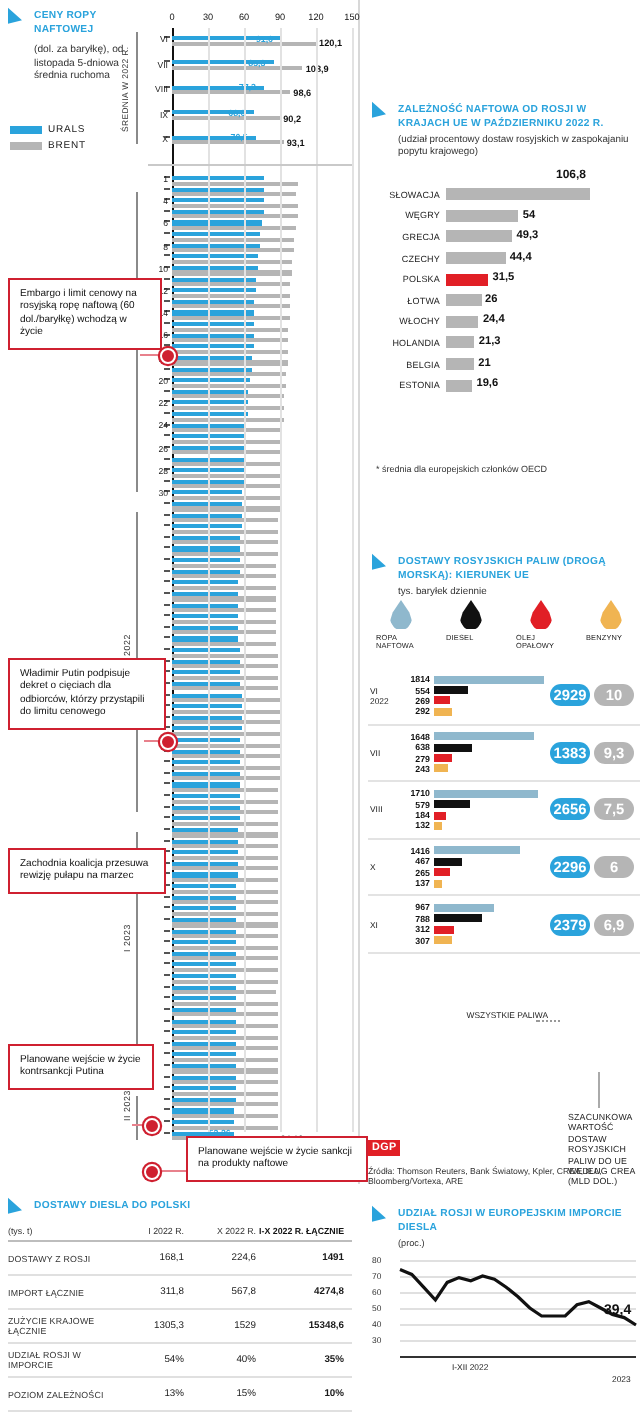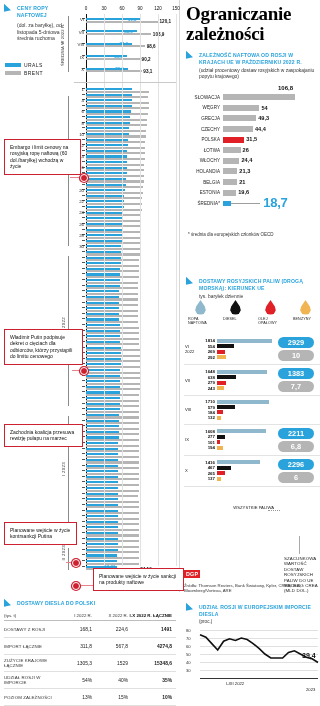--- a/index.html
+++ b/index.html
@@ -111,21 +111,21 @@
 
   .fchart{position:absolute;left:4px;top:334px;width:136px;}
   .fgroup{position:relative;border-bottom:1px solid #e3e3e3;padding:3px 0 3px 0;
           display:flex;align-items:center;}
   .fmon{width:14px;font-size:4.2px;color:#222;line-height:5px;padding-left:1px;}
   .fbars{width:76px;}
   .fb{display:flex;align-items:center;height:5.4px;}
   .fnum{width:16px;text-align:right;font-size:4.4px;font-weight:bold;color:#111;
         padding-right:2px;}
   .fbar{height:4px;}
-  .badges{width:42px;display:flex;flex-direction:column;align-items:center;gap:2px;}
+  .badges{width:42px;display:flex;align-items:center;gap:2px;}
   .bdg{width:36px;height:11px;border-radius:5.5px;display:flex;align-items:center;
        justify-content:center;font-size:7.4px;font-weight:bold;color:#fff;}
   .bdg.b1{background:#2aa3dc;}
   .bdg.b2{background:#b5b5b5;}
   .allf{position:absolute;right:46px;font-size:4.2px;color:#222;line-height:5px;text-align:right;}
   .dashline{position:absolute;border-top:1px dotted #999;}
   .annot{position:absolute;font-size:4.4px;line-height:5.4px;color:#222;letter-spacing:.1px;}
   .vline{position:absolute;width:1px;background:#aaa;}
 
   .credit{position:absolute;left:4px;top:562px;width:132px;}
@@ -745,21 +745,20 @@
             <div class="c0">POZIOM ZALEŻNOŚCI</div>
             <div class="c">13%</div>
             <div class="c">15%</div>
             <div class="c3">10%</div>
           </div>
         </div>
     </div>
   </div>
 
   <div class="right">
-    <h1>Ograniczanie zależności</h1>
 
     <div class="dep sect-head">
       <span class="tri"></span>
       <div style="width:124px;">
         <div class="sect-title">ZALEŻNOŚĆ NAFTOWA OD ROSJI W KRAJACH UE W PAŹDZIERNIKU 2022 R.</div>
         <div class="note2">(udział procentowy dostaw rosyjskich w zaspokajaniu popytu krajowego)</div>
       </div>
     </div>
 
     <div class="cchart" id="countrychart">
@@ -826,28 +825,20 @@
             <div class="cval" style="left:16.157303370786515px">21</div>
           </div>
         </div>
         <div class="crow">
           <div class="cname">ESTONIA</div>
           <div class="cbarwrap">
             <div class="cbar" style="width:13.213483146067418px"></div>
             <div class="cval" style="left:15.213483146067418px">19,6</div>
           </div>
         </div>
-        <div class="crow">
-          <div class="cname">ŚREDNIA*</div>
-          <div class="cbarwrap">
-            <div class="avgline" style="left:0;width:37.44px"></div>
-            <div class="cbar avg" style="width:7.816179775280899px"></div>
-            <div class="cval big" style="left:40.32000000000001px">18,7</div>
-          </div>
-        </div>
       </div>
     <div class="foot">* średnia dla europejskich członków OECD</div>
 
     <div class="fuel-head sect-head">
       <span class="tri"></span>
       <div style="width:124px;">
         <div class="sect-title">DOSTAWY ROSYJSKICH PALIW (DROGĄ MORSKĄ): KIERUNEK UE</div>
         <div class="note2" style="font-size:4.9px;margin-top:3px;color:#333;">tys. baryłek dziennie</div>
       </div>
     </div>
@@ -912,21 +903,21 @@
               <div class="fnum">279</div>
               <div class="fbar" style="width:8.516842105263157px;background:#e11f26"></div>
             </div>
             <div class="fb">
               <div class="fnum">243</div>
               <div class="fbar" style="width:7.417894736842105px;background:#f0b452"></div>
             </div>
           </div>
           <div class="badges">
             <div class="bdg b1">1383</div>
-            <div class="bdg b2">7,7</div>
+            <div class="bdg b2">9,3</div>
           </div>
         </div>
         <div class="fgroup">
           <div class="fmon">VIII</div>
           <div class="fbars">
             <div class="fb">
               <div class="fnum">1710</div>
               <div class="fbar" style="width:52.2px;background:#8fb8cd"></div>
             </div>
             <div class="fb">
@@ -935,44 +926,23 @@
             </div>
             <div class="fb">
               <div class="fnum">184</div>
               <div class="fbar" style="width:5.616842105263158px;background:#e11f26"></div>
             </div>
             <div class="fb">
               <div class="fnum">132</div>
               <div class="fbar" style="width:4.029473684210526px;background:#f0b452"></div>
             </div>
           </div>
-        </div>
-        <div class="fgroup">
-          <div class="fmon">IX</div>
-          <div class="fbars">
-            <div class="fb">
-              <div class="fnum">1608</div>
-              <div class="fbar" style="width:49.08631578947369px;background:#8fb8cd"></div>
-            </div>
-            <div class="fb">
-              <div class="fnum">277</div>
-              <div class="fbar" style="width:8.455789473684211px;background:#111111"></div>
-            </div>
-            <div class="fb">
-              <div class="fnum">101</div>
-              <div class="fbar" style="width:3.0831578947368423px;background:#e11f26"></div>
-            </div>
-            <div class="fb">
-              <div class="fnum">194</div>
-              <div class="fbar" style="width:5.922105263157895px;background:#f0b452"></div>
-            </div>
-          </div>
           <div class="badges">
-            <div class="bdg b1">2211</div>
-            <div class="bdg b2">6,8</div>
+            <div class="bdg b1">2656</div>
+            <div class="bdg b2">7,5</div>
           </div>
         </div>
         <div class="fgroup">
           <div class="fmon">X</div>
           <div class="fbars">
             <div class="fb">
               <div class="fnum">1416</div>
               <div class="fbar" style="width:43.22526315789474px;background:#8fb8cd"></div>
             </div>
             <div class="fb">
@@ -984,20 +954,45 @@
               <div class="fbar" style="width:8.089473684210526px;background:#e11f26"></div>
             </div>
             <div class="fb">
               <div class="fnum">137</div>
               <div class="fbar" style="width:4.182105263157895px;background:#f0b452"></div>
             </div>
           </div>
           <div class="badges">
             <div class="bdg b1">2296</div>
             <div class="bdg b2">6</div>
+          </div>
+        </div>
+        <div class="fgroup">
+          <div class="fmon">XI</div>
+          <div class="fbars">
+            <div class="fb">
+              <div class="fnum">967</div>
+              <div class="fbar" style="width:29.51894736842105px;background:#8fb8cd"></div>
+            </div>
+            <div class="fb">
+              <div class="fnum">788</div>
+              <div class="fbar" style="width:24.054736842105264px;background:#111111"></div>
+            </div>
+            <div class="fb">
+              <div class="fnum">312</div>
+              <div class="fbar" style="width:9.52421052631579px;background:#e11f26"></div>
+            </div>
+            <div class="fb">
+              <div class="fnum">307</div>
+              <div class="fbar" style="width:9.37157894736842px;background:#f0b452"></div>
+            </div>
+          </div>
+          <div class="badges">
+            <div class="bdg b1">2379</div>
+            <div class="bdg b2">6,9</div>
           </div>
         </div>
       </div>
 
     <div class="allf" style="top:505px;">WSZYSTKIE PALIWA</div>
     <div class="dashline" style="left:88px;top:510px;width:12px;"></div>
     <div class="vline" style="left:119px;top:536px;height:18px;"></div>
     <div class="annot" style="left:104px;top:556px;width:34px;">SZACUNKOWA WARTOŚĆ DOSTAW ROSYJSKICH PALIW DO UE WEDŁUG CREA (MLD DOL.)</div>
 
     <div class="credit">

